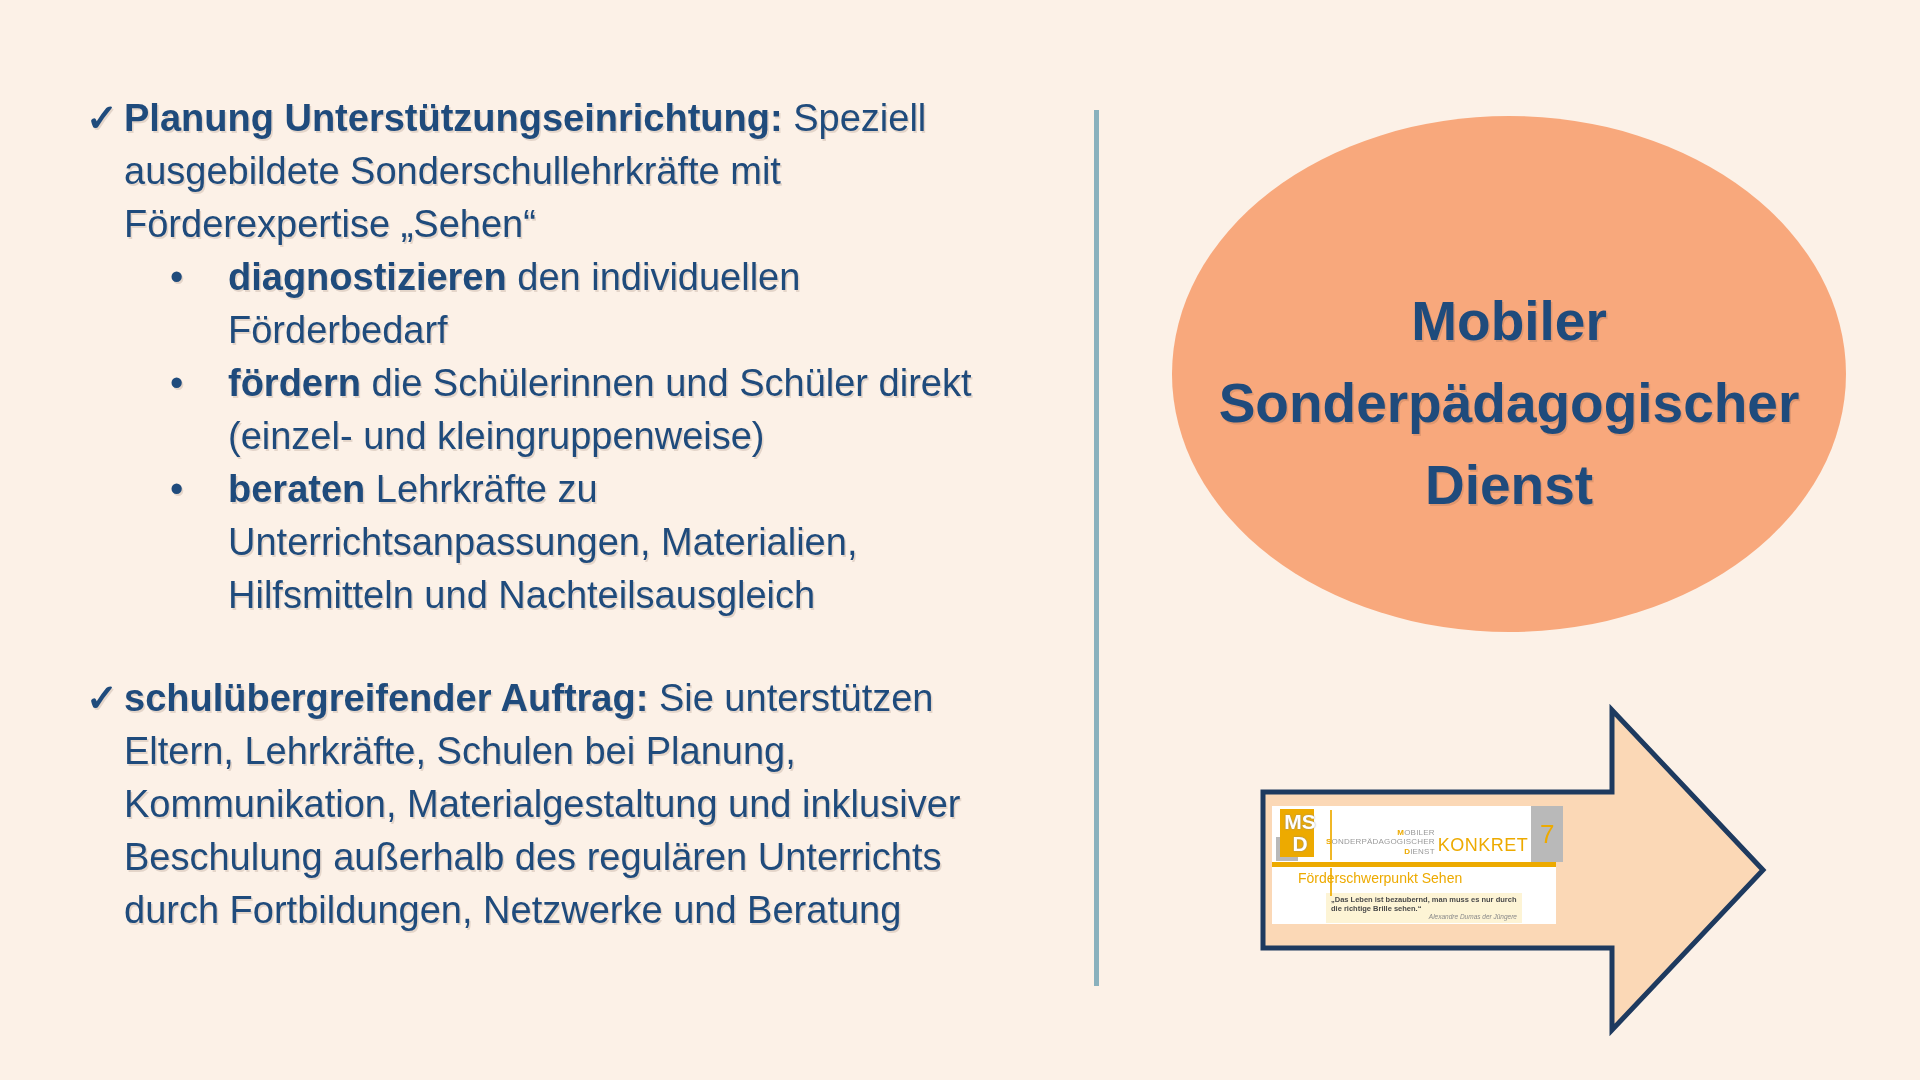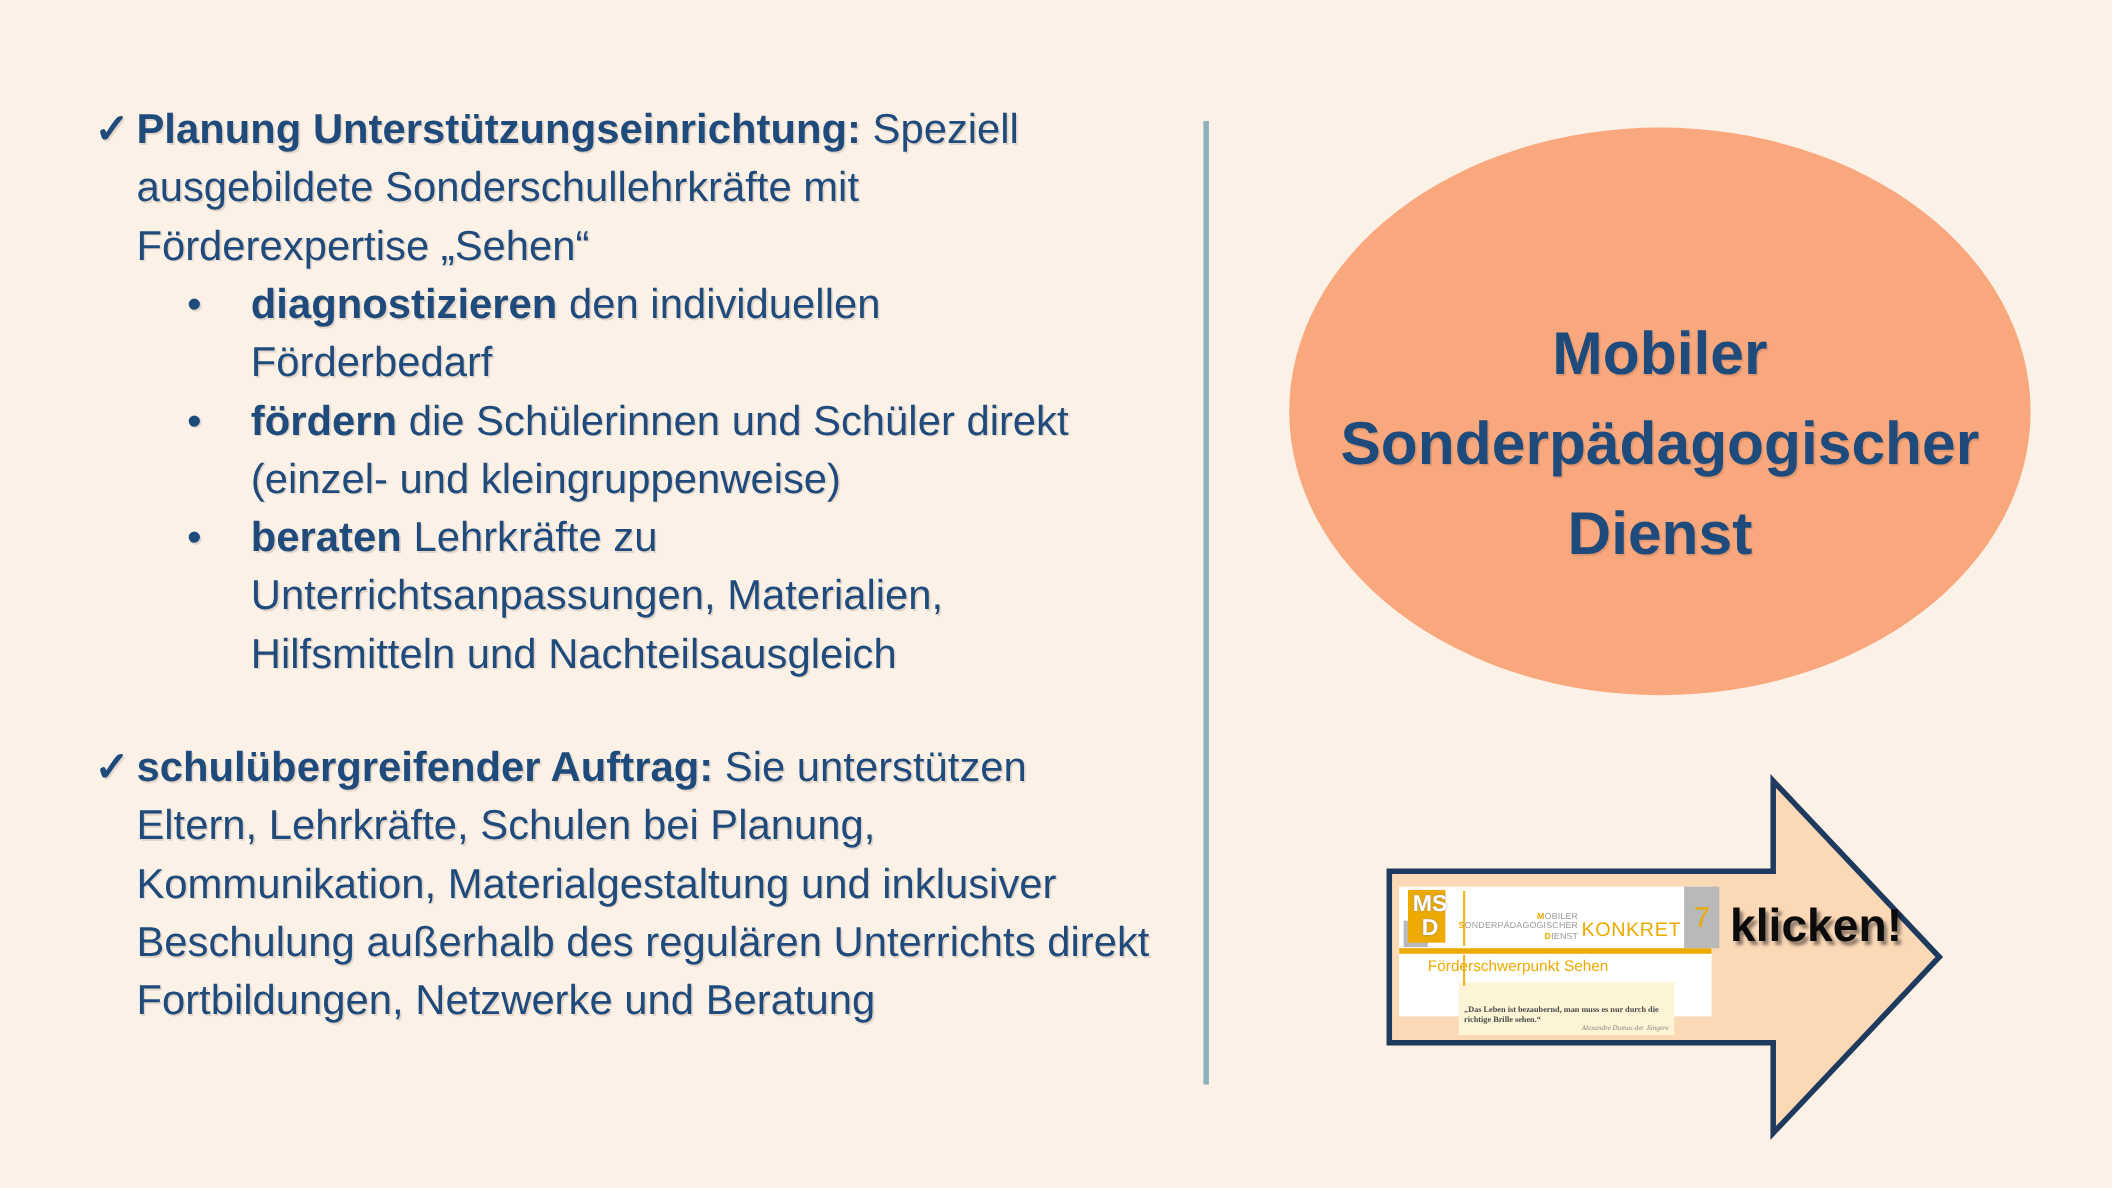--- a/index.html
+++ b/index.html
@@ -91,21 +91,21 @@
     display:flex;align-items:center;justify-content:center;
     color:var(--gold,#edaa00);font-size:26px;
   }
   .gold-rule{height:5px;background:var(--gold,#edaa00);}
   .thumb-vline{position:absolute;width:2px;background:var(--gold,#edaa00);opacity:.85;}
   .vline-top{left:58px;top:4px;height:50px;}
   .vline-bottom{left:58px;top:62px;height:28px;}
   .subject{color:var(--gold,#edaa00);font-weight:normal;font-size:14px;margin:3px 0 0 26px;}
   .quote-box{
     margin:7px 0 0 54px;width:196px;box-sizing:border-box;
-    background:var(--quote_bg,#fdf4d5);padding:21px 5px 2px 5px;font-family:Liberation Serif, serif;
+    background:var(--quote_bg,#fdf4d5);padding:3px 5px 2px 5px;
   }
   .quote-text{font-size:7.5px;line-height:8.5px;color:#4a4a4a;font-weight:bold;}
   .quote-attr{text-align:right;font-style:italic;font-size:6.5px;line-height:8px;color:#8a8a8a;}
 </style>
 </head>
 <body>
 
 <div class="slide">
 
   <div class="left-block">
@@ -134,21 +134,21 @@
         <span class="bullet-dot">•</span>
         <div class="bullet-text">
           <span class="lead">beraten</span><span> Lehrkräfte zu Unterrichtsanpassungen, Materialien, Hilfsmitteln und Nachteilsausgleich</span>
         </div>
       </div>
     </div>
 
     <div class="check-item second">
       <span class="check-glyph">✓</span>
       <div class="ci-text">
-        <span class="lead">schulübergreifender Auftrag:</span><span> Sie unterstützen Eltern, Lehrkräfte, Schulen bei Planung, Kommunikation, Materialgestaltung und inklusiver Beschulung außerhalb des regulären Unterrichts direkt Fortbildungen, Netzwerke und Beratung</span>
+        <span class="lead">schulübergreifender Auftrag:</span><span> Sie unterstützen Eltern, Lehrkräfte, Schulen bei Planung, Kommunikation, Materialgestaltung und inklusiver Beschulung außerhalb des regulären Unterrichts durch Fortbildungen, Netzwerke und Beratung</span>
       </div>
     </div>
 
   </div>
 
   <div class="divider"></div>
 
   <div class="title-ellipse">
     <div class="title-line">Mobiler</div>
     <div class="title-line">Sonderpädagogischer</div>
@@ -185,16 +185,15 @@
     <div class="thumb-vline vline-top"></div>
     <div class="thumb-vline vline-bottom"></div>
     <div class="subject">Förderschwerpunkt Sehen</div>
     <div class="quote-box">
       <div class="quote-text">„Das Leben ist bezaubernd, man muss es nur durch die richtige Brille sehen.“</div>
       <div class="quote-attr">Alexandre Dumas der Jüngere</div>
     </div>
   </div>
 
   <div class="click-label">
-    <div>klicken!</div>
   </div>
 
 </div>
 
 </body></html>

